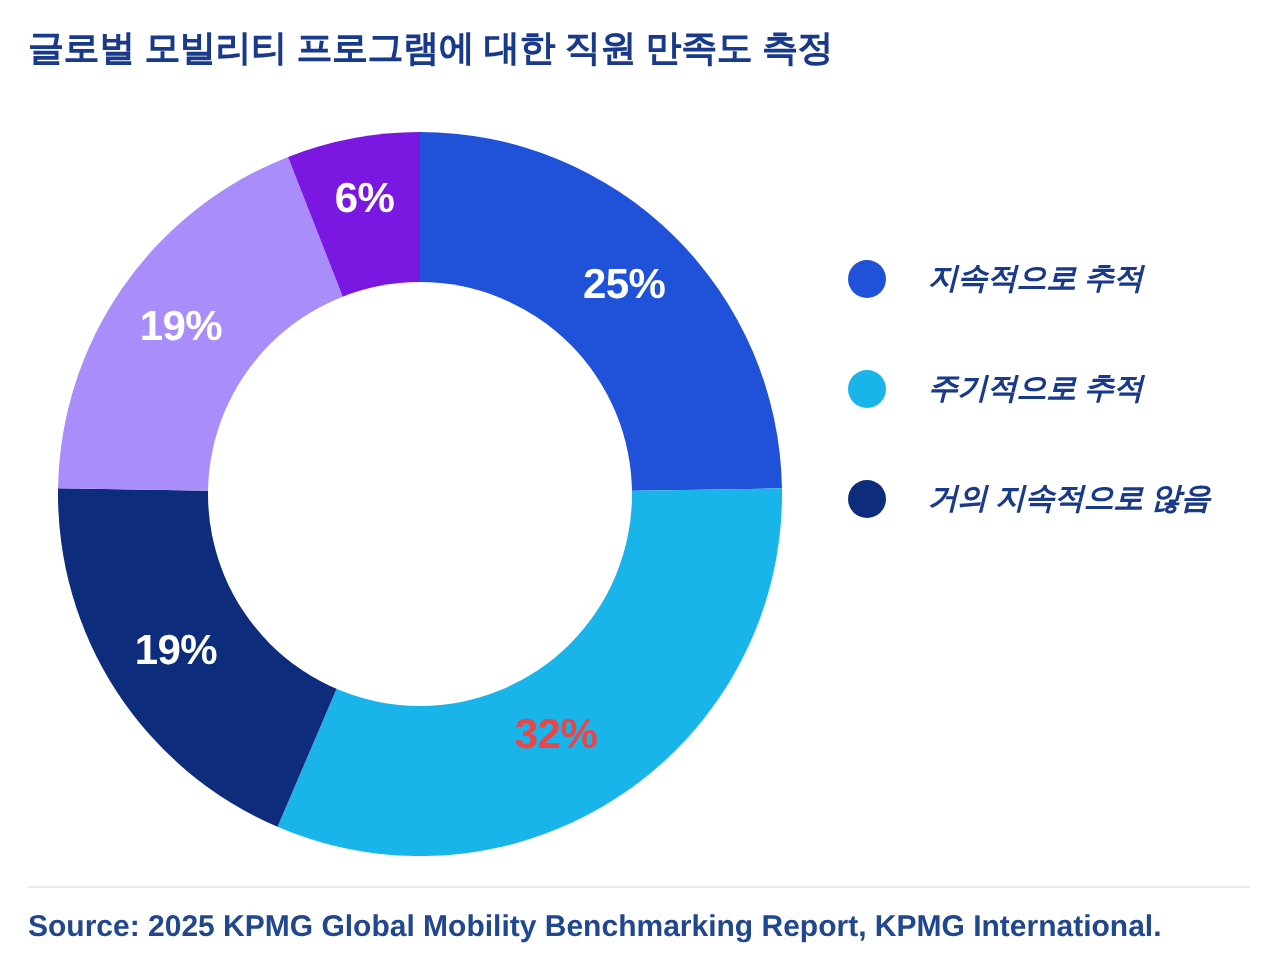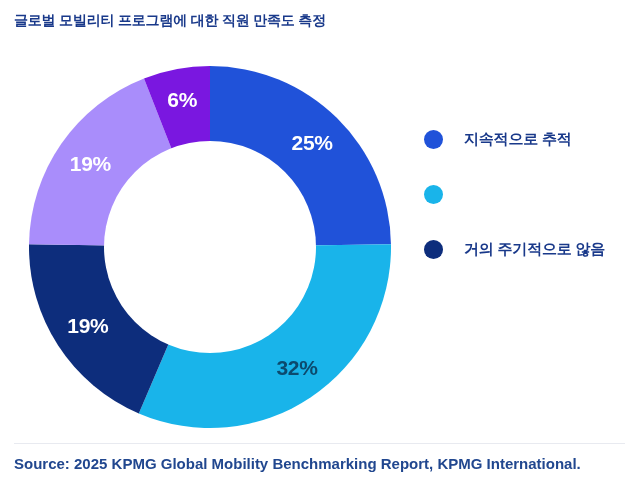--- a/index.html
+++ b/index.html
@@ -17,21 +17,21 @@
   #page {
     position: absolute;
     inset: 0;
     background: #ffffff;
   }
   #chart-title {
     position: absolute;
     left: 14px;
     top: 12px;
     width: 600px;
-    font-size: 14px;
+    font-size: 18px;
     font-weight: bold;
     color: #19398a;
     letter-spacing: -0.2px;
     white-space: nowrap;
   }
   #donut-wrap {
     position: absolute;
     left: 26px;
     top: 63px;
     width: 368px;
@@ -48,20 +48,21 @@
     font-weight: bold;
     white-space: nowrap;
     transform: translate(-50%, -50%);
     letter-spacing: -0.3px;
   }
   #legend {
     position: absolute;
     left: 424px;
     top: 112px;
     width: 212px;
+    font-style: italic;
   }
   .legend-item {
     display: flex;
     align-items: center;
     height: 55px;
   }
   .legend-dot {
     width: 19px;
     height: 19px;
     border-radius: 50%;
@@ -106,38 +107,39 @@
           <path d="M 184 184 L 184 3 A 181 181 0 0 1 364.97811045008706 181.18512204241648 Z" fill="#2052d9"></path>
           <path d="M 184 184 L 364.97811045008706 181.18512204241648 A 181 181 0 0 1 112.78852021601783 350.4029000557848 Z" fill="#19b4ea"></path>
           <path d="M 184 184 L 112.78852021601783 350.4029000557848 A 181 181 0 0 1 3.0218895499129417 181.1851220424165 Z" fill="#0d2d7c"></path>
           <path d="M 184 184 L 3.0218895499129417 181.1851220424165 A 181 181 0 0 1 117.99807374283922 15.462924760323716 Z" fill="#a98dfb"></path>
           <path d="M 184 184 L 117.99807374283922 15.462924760323716 A 181 181 0 0 1 183.9999999999998 3 Z" fill="#7a17e0"></path>
         </g>
       <circle cx="184" cy="184" r="106" fill="#ffffff"></circle>
     </svg>
     <div id="slice-labels">
         <div class="slice-label" style="left: 286.104px; top: 80.2955px; color: rgb(255, 255, 255);">25%</div>
-        <div class="slice-label" style="left: 271px; top: 304.849px; color: #0c4a6e;">32%</div>
+        <div class="slice-label" style="left: 252px; top: 304.849px; color: #ef4444;">32%</div>
         <div class="slice-label" style="left: 61.9047px; top: 263.2px; color: rgb(255, 255, 255);">19%</div>
         <div class="slice-label" style="left: 64.4268px; top: 101.041px; color: rgb(255, 255, 255);">19%</div>
         <div class="slice-label" style="left: 156.254px; top: 37.0636px; color: rgb(255, 255, 255);">6%</div>
       </div>
   </div>
 
   <div id="legend">
       <div class="legend-item">
         <span class="legend-dot" style="background: rgb(32, 82, 217);"></span>
         <span class="legend-label">지속적으로 추적</span>
       </div>
       <div class="legend-item">
         <span class="legend-dot" style="background: rgb(25, 180, 234);"></span>
+        <span class="legend-label">주기적으로 추적</span>
       </div>
       <div class="legend-item">
         <span class="legend-dot" style="background: rgb(13, 45, 124);"></span>
-        <span class="legend-label">거의 주기적으로 않음</span>
+        <span class="legend-label">거의 지속적으로 않음</span>
       </div>
     </div>
 
   <div id="footer-rule"></div>
 
   <div id="source-note">Source: 2025 KPMG Global Mobility Benchmarking Report, KPMG International.</div>
 
 </div>
 
 </body></html>

